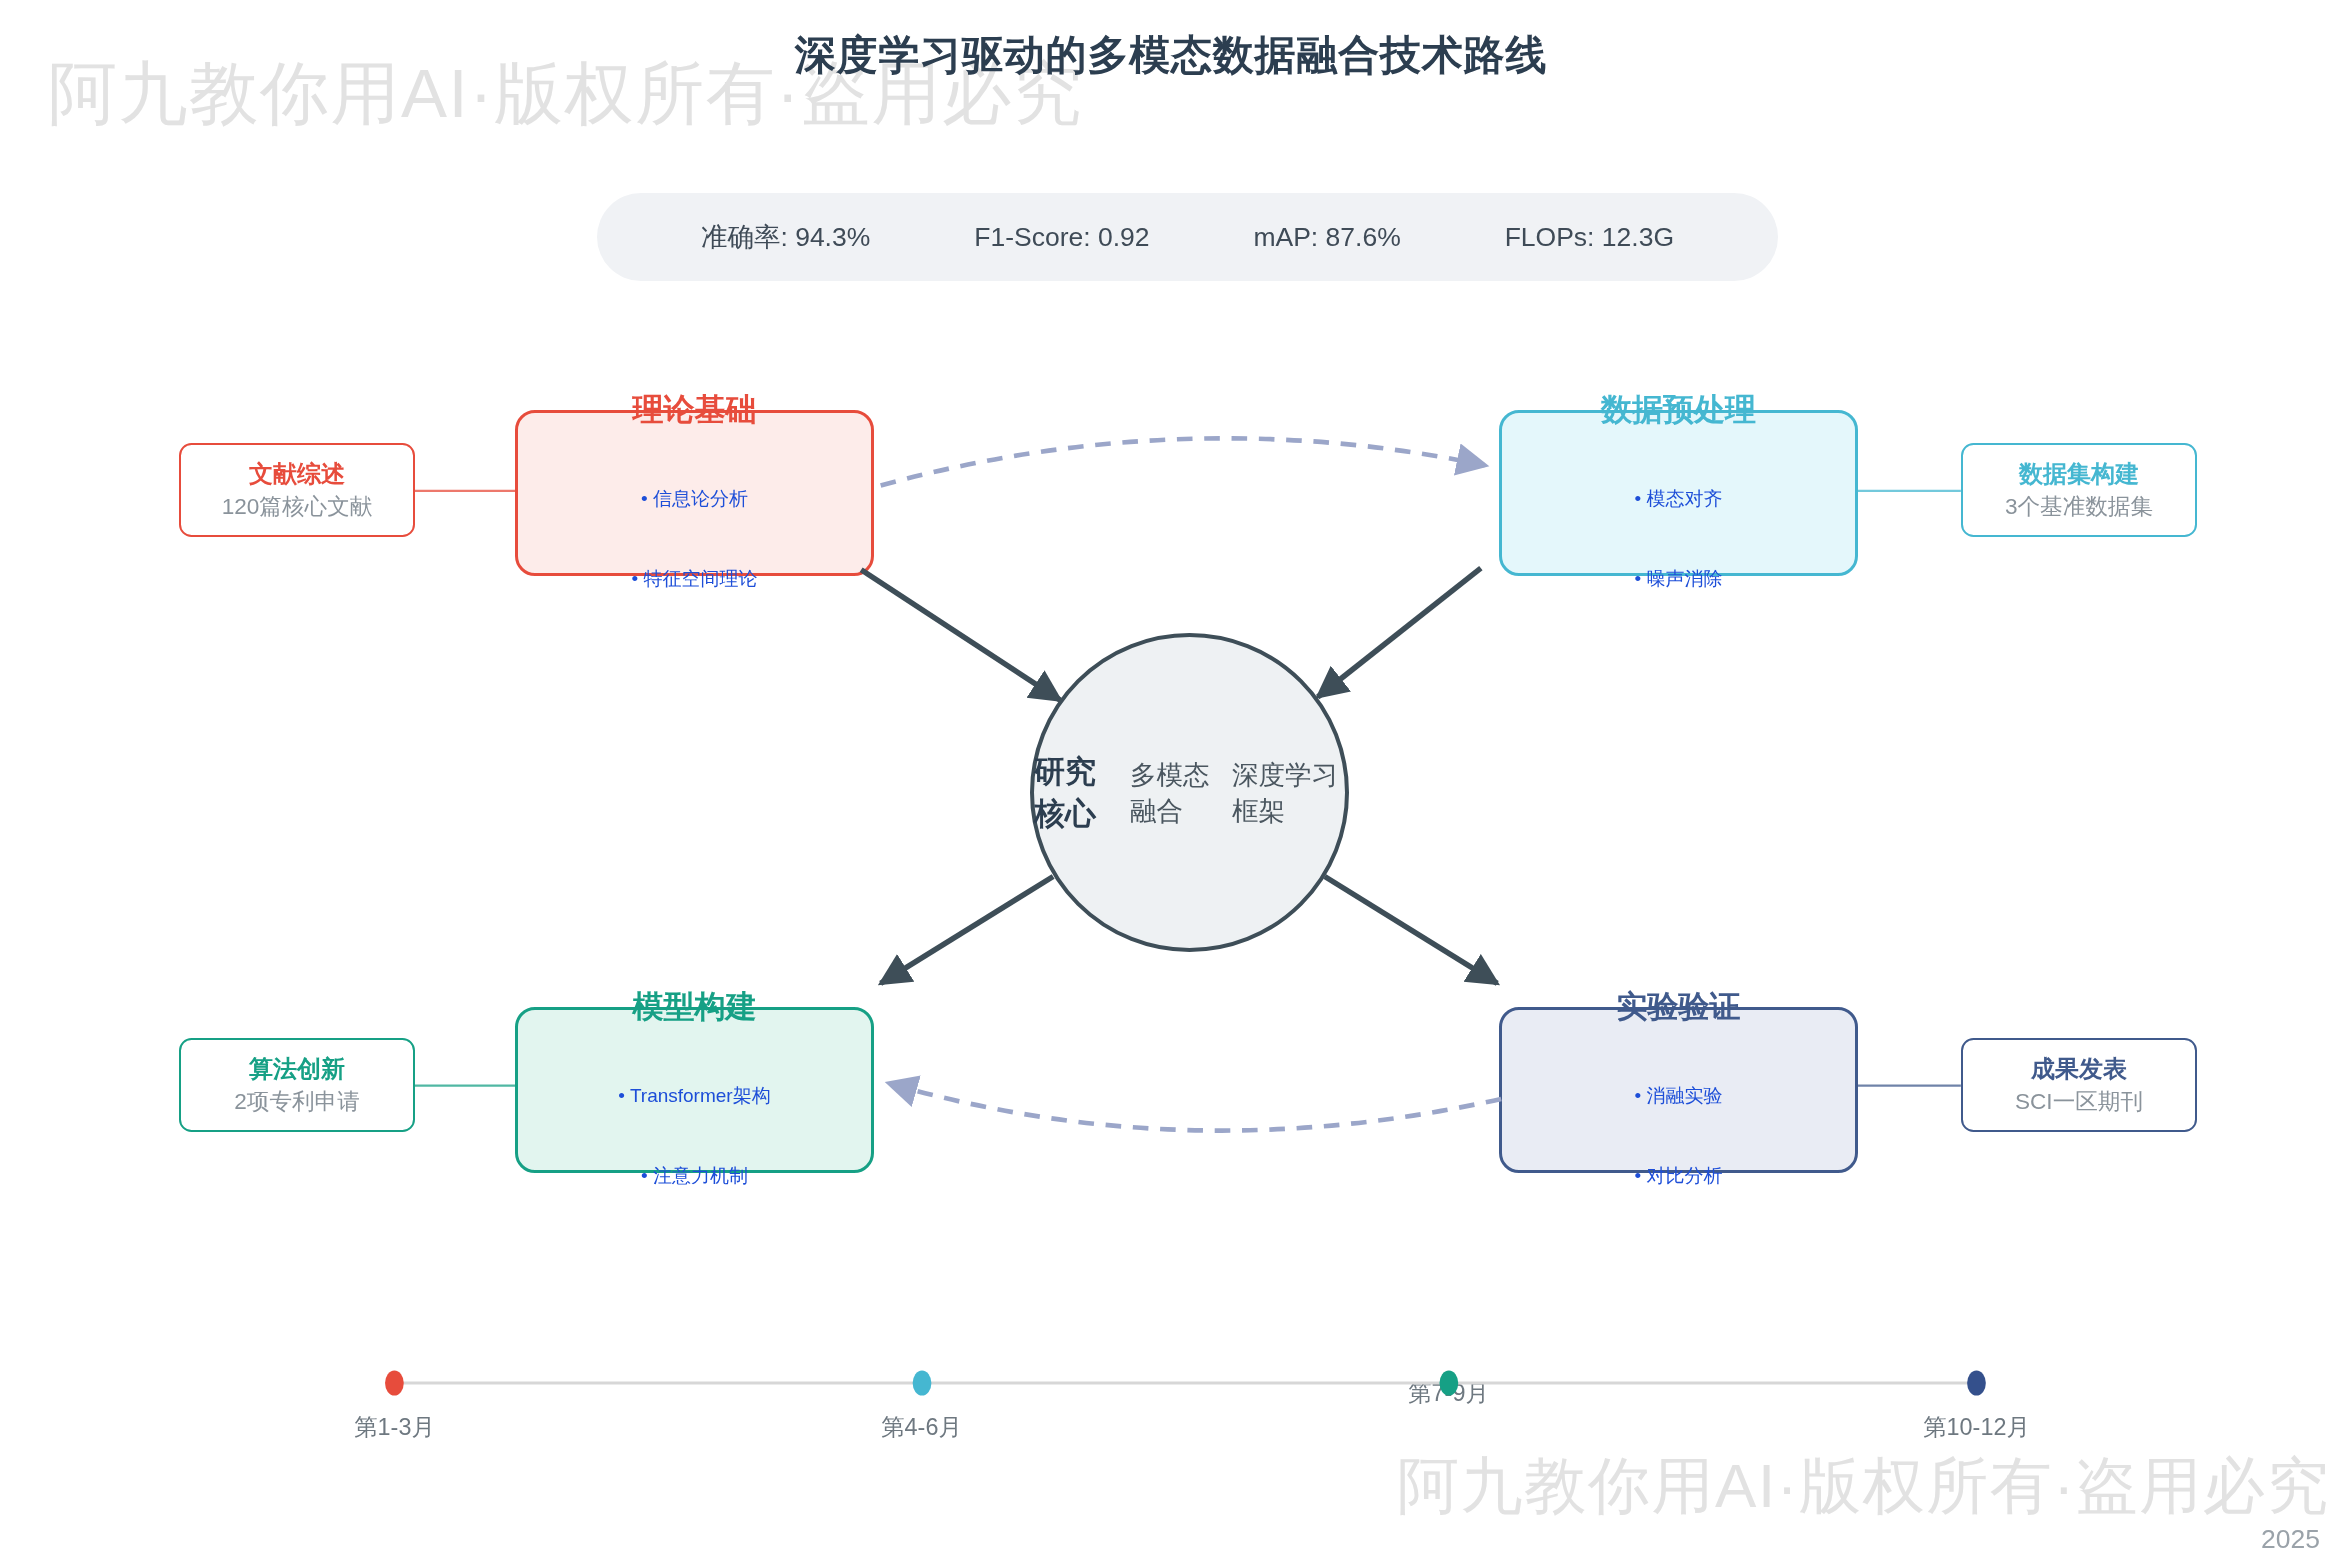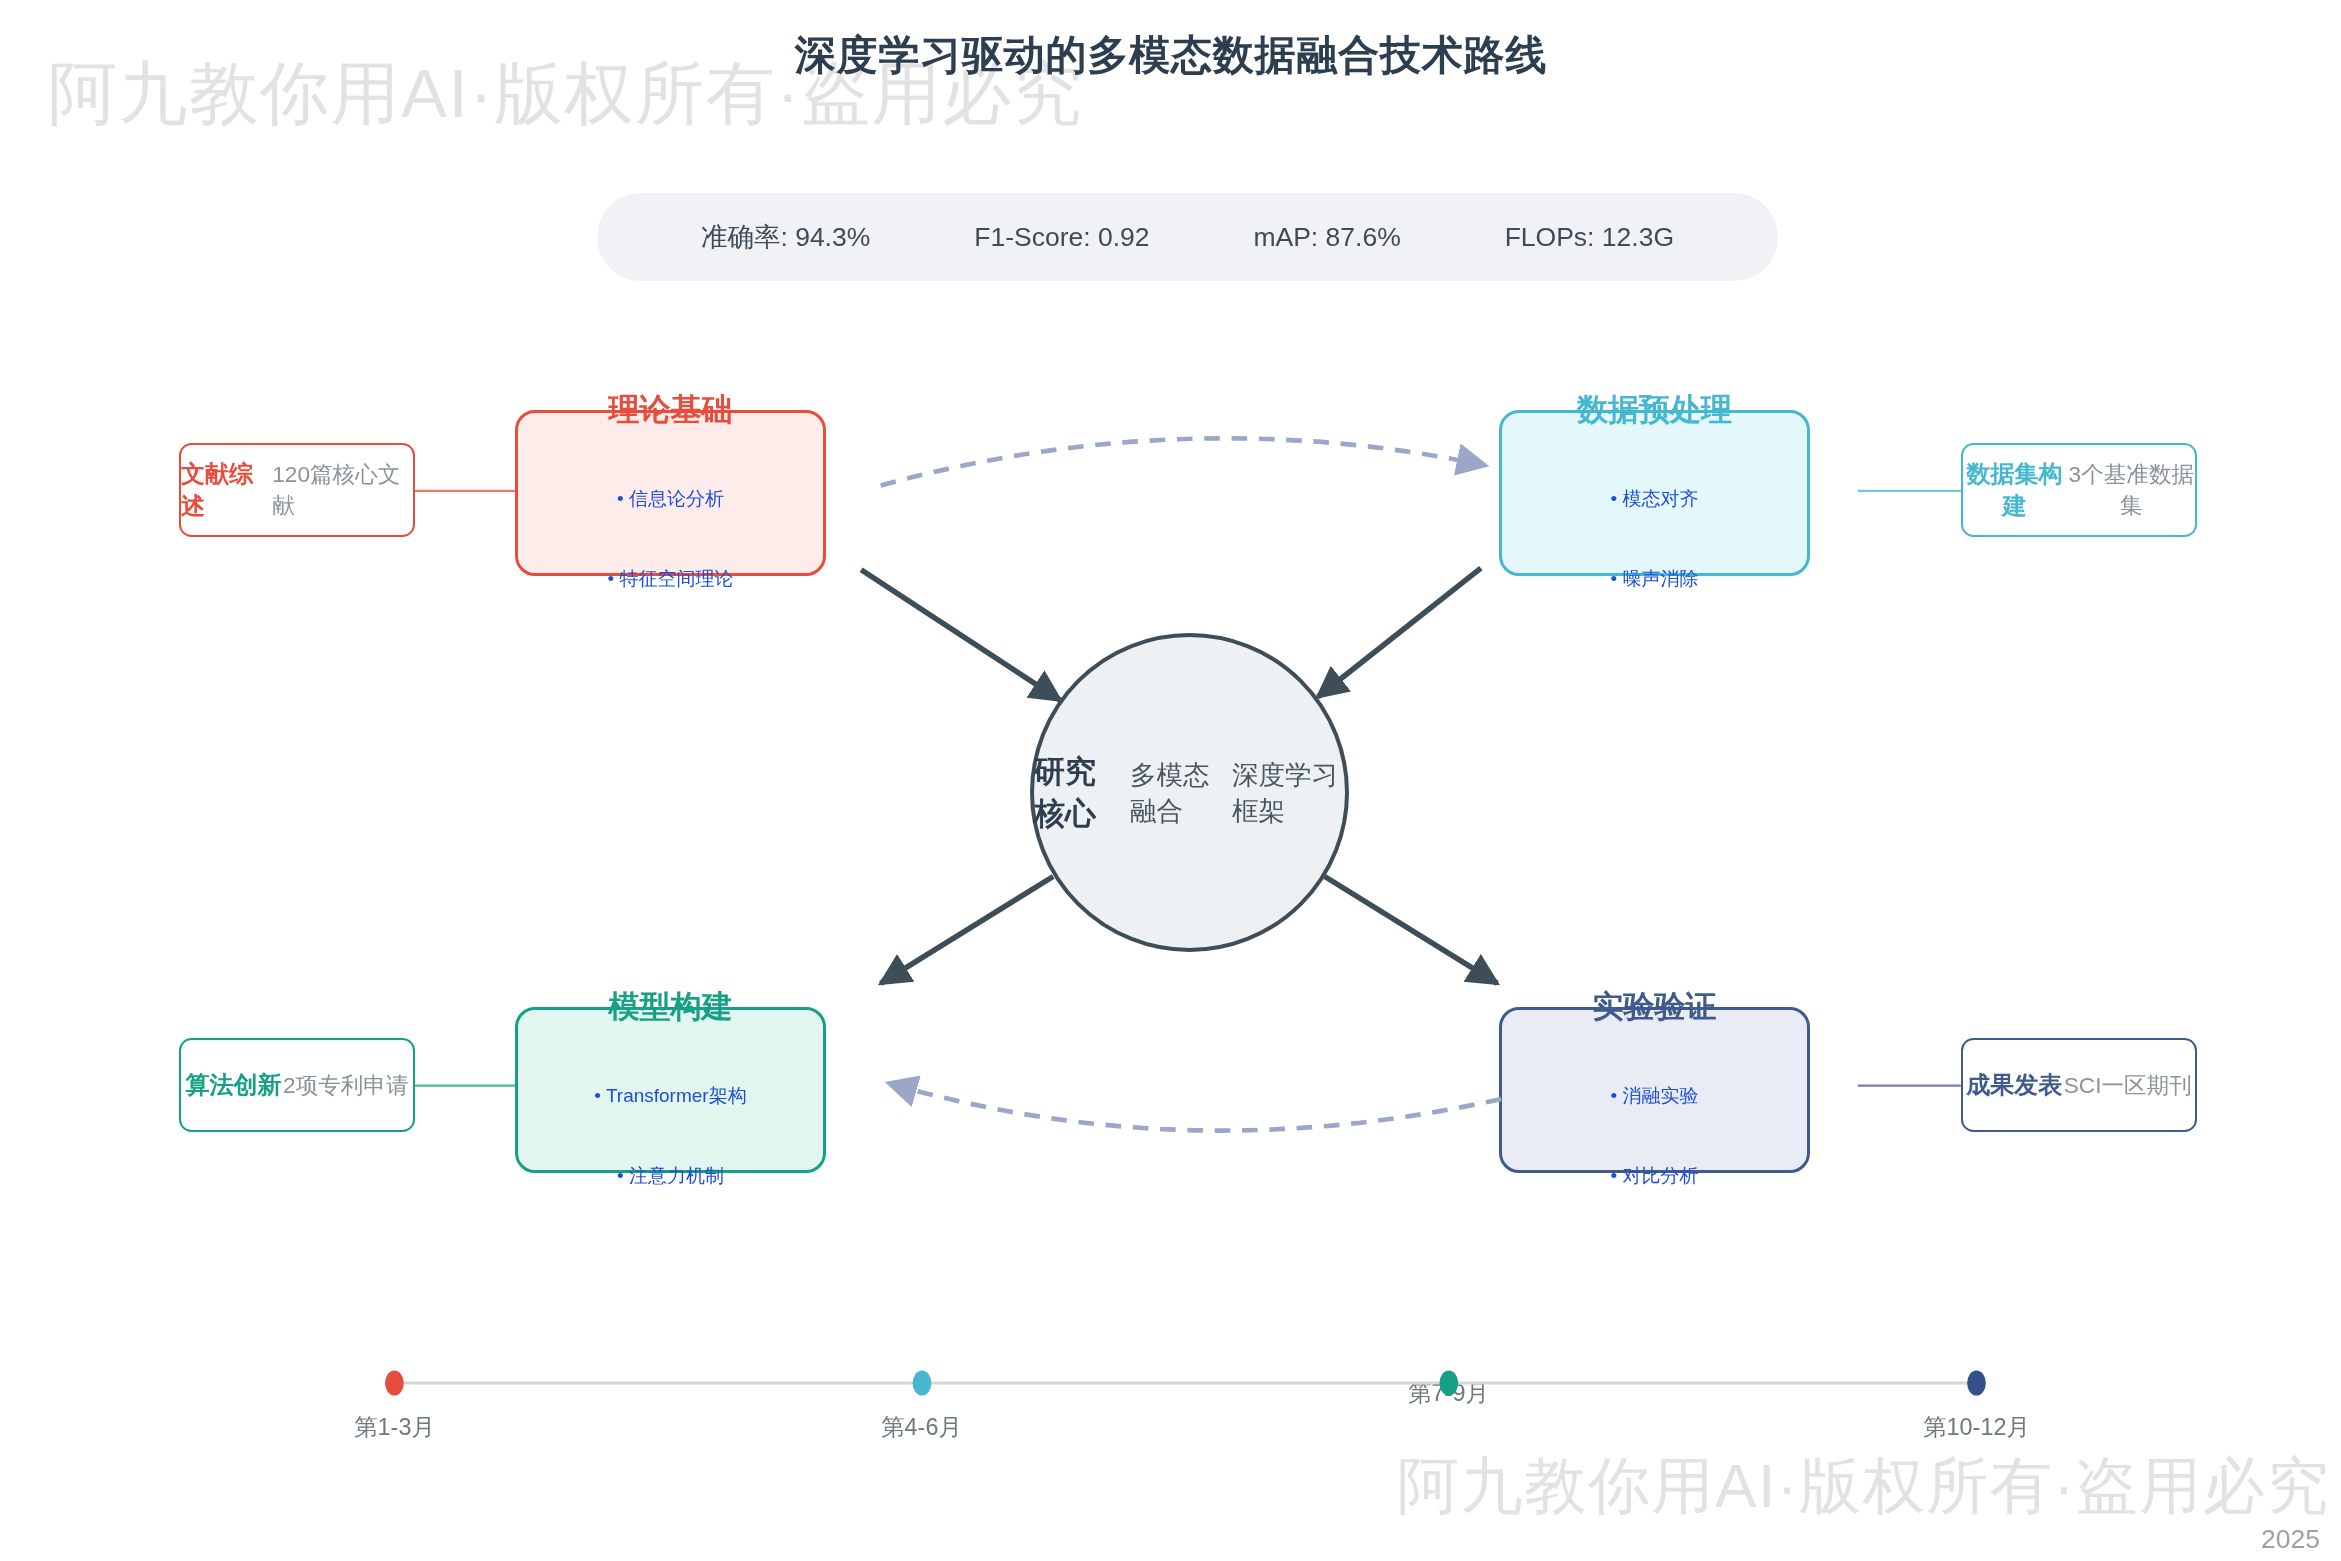--- a/index.html
+++ b/index.html
@@ -22,38 +22,38 @@
   }
   
   .metrics-bar{
     position:absolute;left:597px;top:193px;width:1181px;height:88px;z-index:1;
     background:#f0f2f5;border-radius:44px;
     display:flex;align-items:center;justify-content:space-evenly;
   }
   .metric-item{font-size:26.5px;color:#3f4b57;}
   
   .main-node{
-    position:absolute;width:311px;height:166px;z-index:1;border-radius:20px;
+    position:absolute;width:359px;height:166px;z-index:1;border-radius:20px;
     display:flex;flex-direction:column;align-items:center;justify-content:center;
     box-sizing:border-box;gap:3.1px;
   }
   .main-node .node-title{font-size:31px;font-weight:bold;margin-bottom:6.2px;}
   .main-node .node-bullet{font-size:19px;color:#1d4ed8;line-height:37px;margin-top:40px;}
   .node-theory{left:515px;top:410px;background:#fdecea;border:3.9px solid #e74c3c;}
   .node-theory .node-title{color:#e74c3c;}
   .node-preprocess{left:1499px;top:410px;background:#e4f7fb;border:3.9px solid #45b7d1;}
   .node-preprocess .node-title{color:#45b7d1;}
   .node-model{left:515px;top:1007px;background:#e2f5ef;border:3.9px solid #16a085;text-align:right;}
   .node-model .node-title{color:#16a085;}
   .node-experiment{left:1499px;top:1007px;background:#e9ecf4;border:3.9px solid #405a8c;}
   .node-experiment .node-title{color:#405a8c;}
   
   .side-node{
     position:absolute;width:236px;height:94px;z-index:1;border-radius:12.5px;background:#ffffff;
-    display:flex;flex-direction:row;align-items:center;justify-content:center;
+    display:flex;flex-direction:column;align-items:center;justify-content:center;
     box-sizing:border-box;gap:1.6px;
   }
   .side-node .side-title{font-size:24px;font-weight:bold;}
   .side-node .side-subtitle{font-size:22.6px;color:#8a939b;}
   .side-literature{left:179px;top:443px;border:2.3px solid #e74c3c;}
   .side-literature .side-title{color:#e74c3c;}
   .side-dataset{left:1961px;top:443px;border:2.3px solid #45b7d1;text-align:center;}
   .side-dataset .side-title{color:#45b7d1;}
   .side-algorithm{left:179px;top:1038px;border:2.3px solid #16a085;}
   .side-algorithm .side-title{color:#16a085;}

